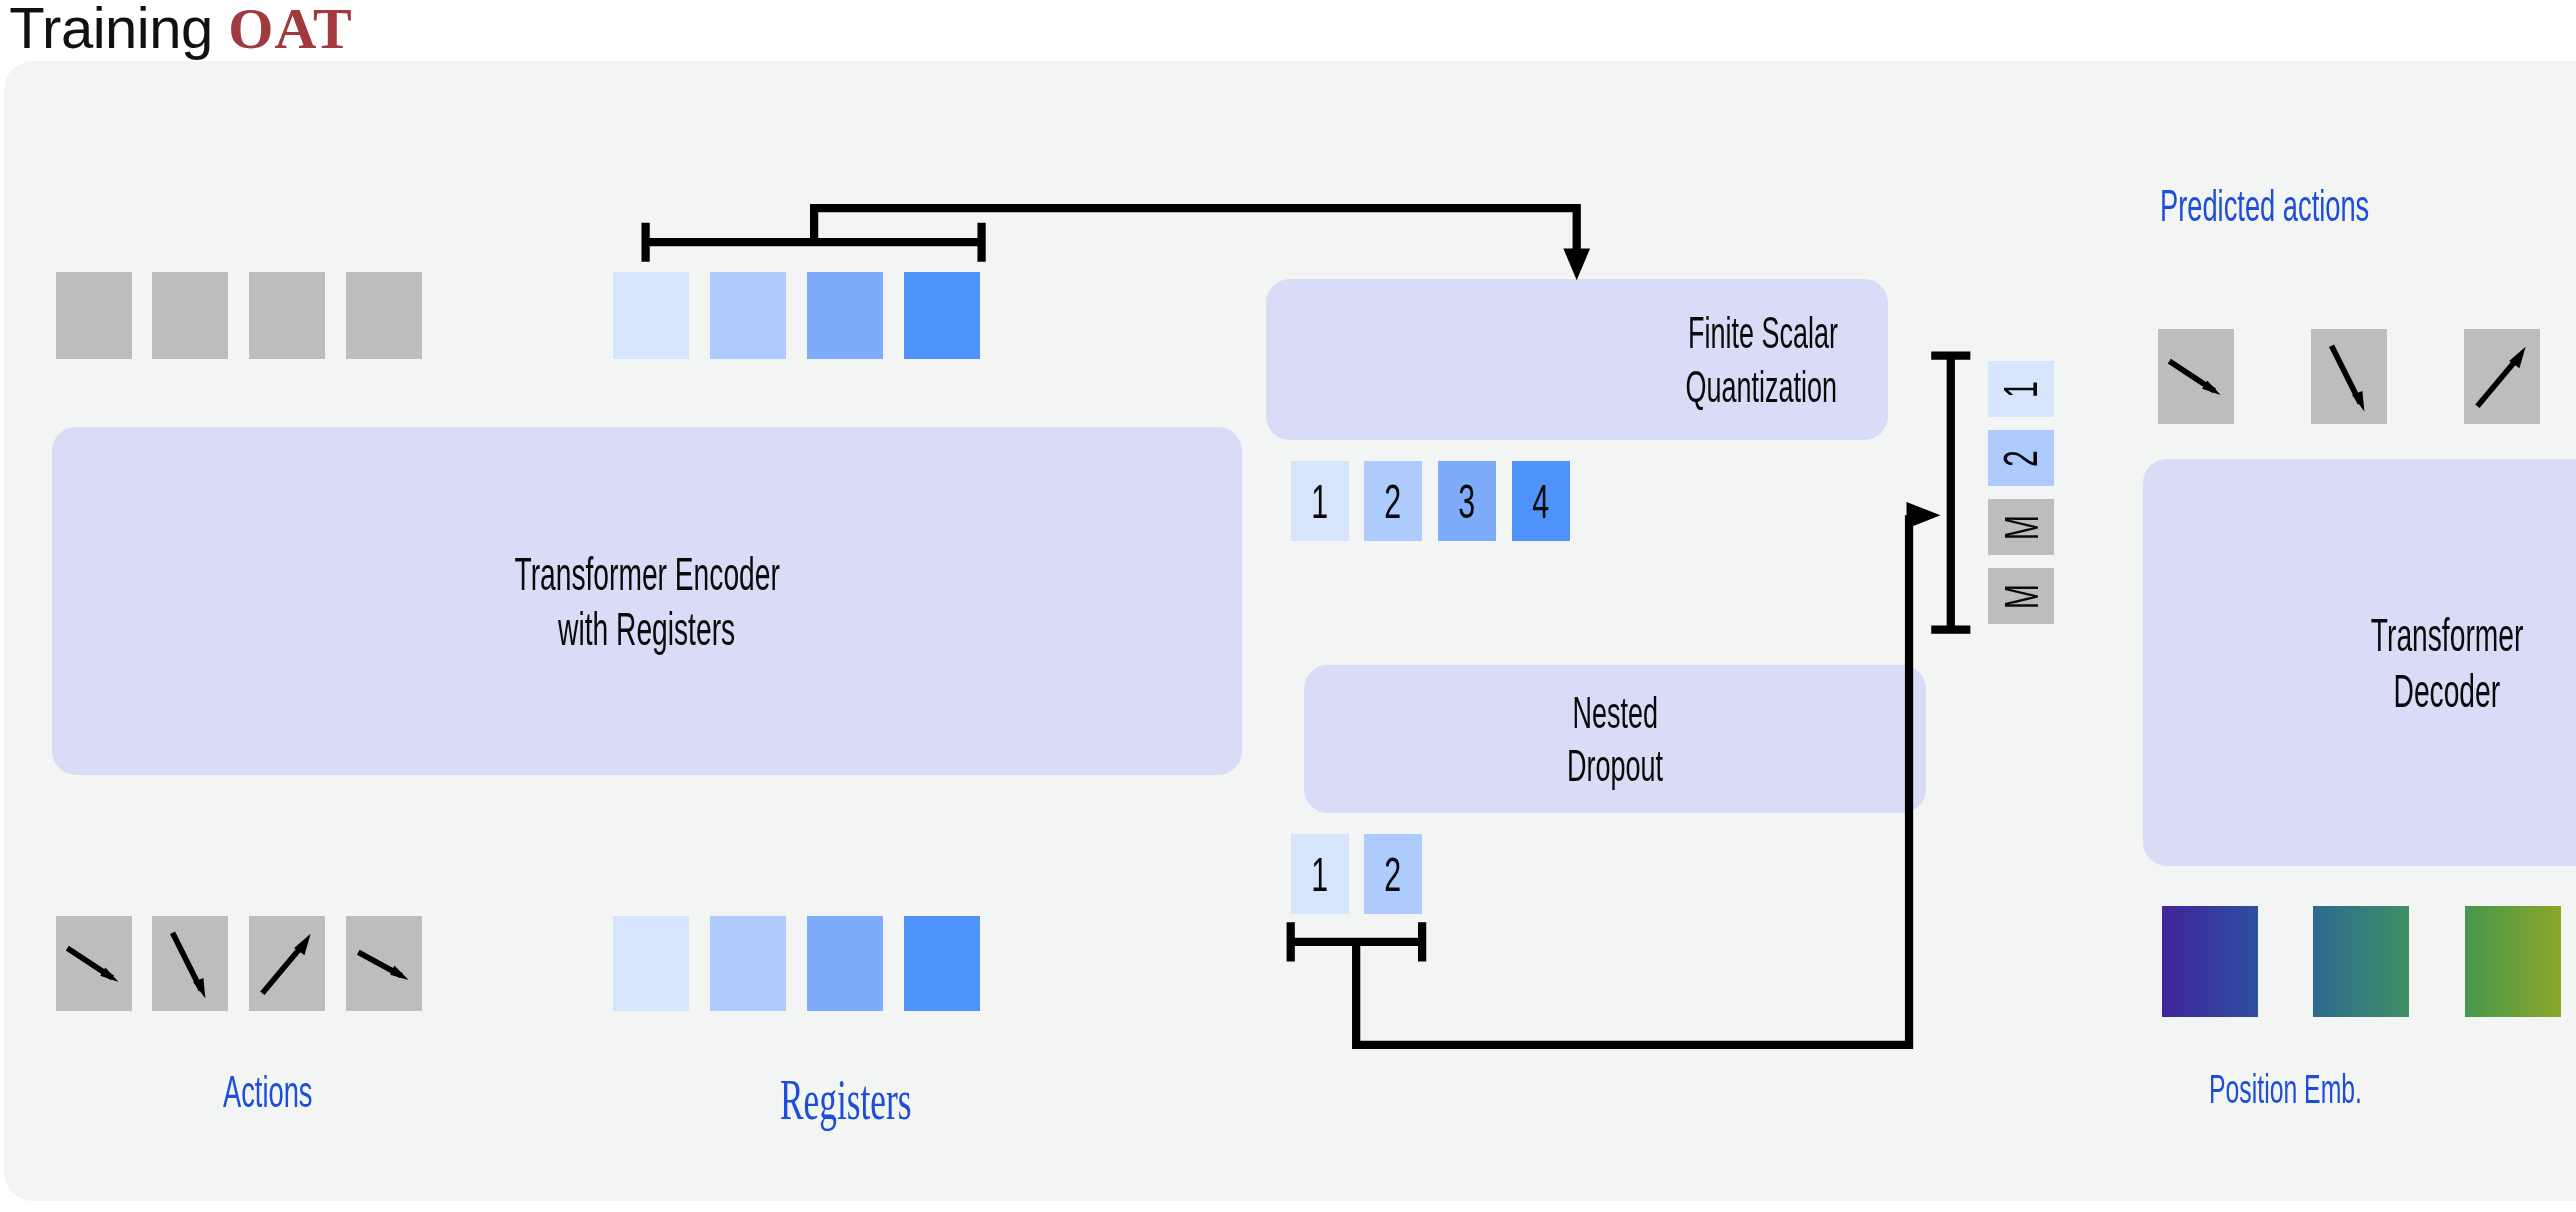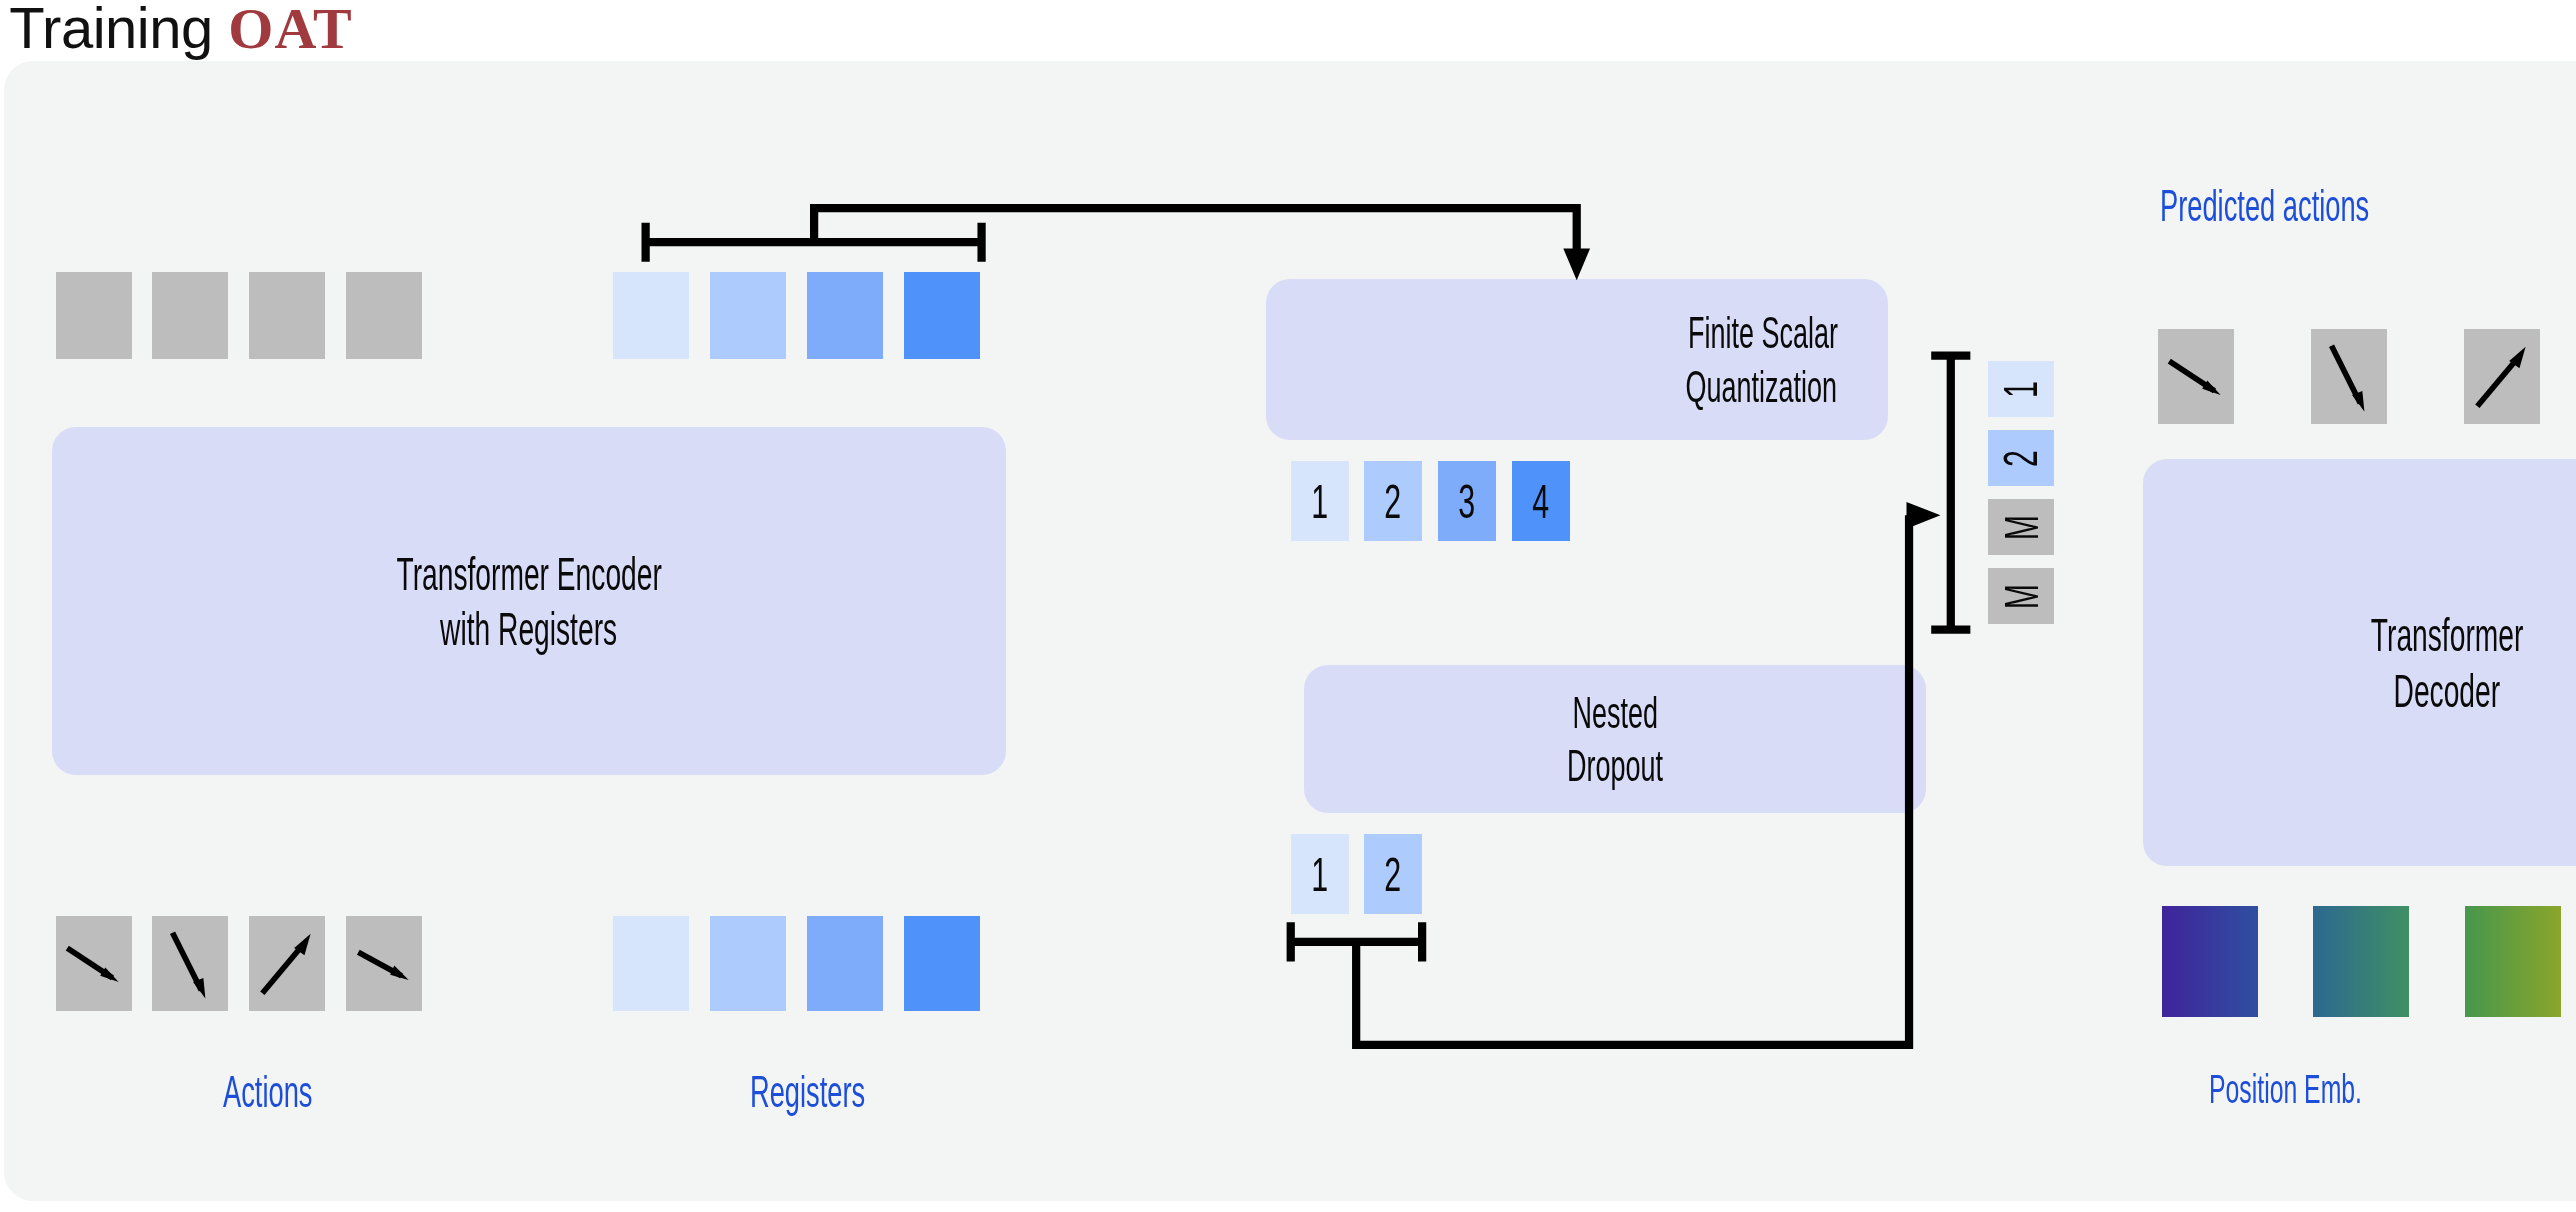--- a/index.html
+++ b/index.html
@@ -63,21 +63,21 @@
 <div class="tok" style="left:56px;top:272px;width:76px;height:87px;background:#bdbdbd;"></div>
 <div class="tok" style="left:152px;top:272px;width:76px;height:87px;background:#bdbdbd;"></div>
 <div class="tok" style="left:249px;top:272px;width:76px;height:87px;background:#bdbdbd;"></div>
 <div class="tok" style="left:346px;top:272px;width:76px;height:87px;background:#bdbdbd;"></div>
 
 <div class="tok" style="left:613px;top:272px;width:76px;height:87px;background:#d6e4fc;"></div>
 <div class="tok" style="left:710px;top:272px;width:76px;height:87px;background:#aecbfd;"></div>
 <div class="tok" style="left:807px;top:272px;width:76px;height:87px;background:#7fabfb;"></div>
 <div class="tok" style="left:904px;top:272px;width:76px;height:87px;background:#4f92fa;"></div>
 
-<div class="module cond" id="encoder-module" style="left:52px;top:427px;width:954px;height:348px;font-size:47px;">
+<div class="module cond" id="encoder-module" style="left:52px;top:427px;width:1190px;height:348px;font-size:47px;">
   <span class="ln">Transformer Encoder</span>
   <span class="ln">with Registers</span>
 </div>
 
 <div class="tok" style="left:56px;top:916px;width:76px;height:95px;background:#bdbdbd;">
   <svg width="76" height="95" viewBox="0 0 148 184">
     <g stroke="#000" stroke-width="11" fill="#000">
         <line x1="22" y1="62" x2="110" y2="120"></line>
         <polygon points="122,128 86,116 96,100" stroke="none"></polygon>
       </g>
@@ -109,21 +109,21 @@
 </div>
 
 <div class="tok" style="left:613px;top:916px;width:76px;height:95px;background:#d6e4fc;"></div>
 <div class="tok" style="left:710px;top:916px;width:76px;height:95px;background:#aecbfd;"></div>
 <div class="tok" style="left:807px;top:916px;width:76px;height:95px;background:#7fabfb;"></div>
 <div class="tok" style="left:904px;top:916px;width:76px;height:95px;background:#4f92fa;"></div>
 
 <div class="caption cond" style="left:204px;top:1067px;font-size:44px;margin-left:19px;">
   <span>Actions</span>
 </div>
-<div class="caption cond" style="left:750px;top:1067px;font-size:44px;">
+<div class="caption cond" style="left:780px;top:1067px;font-size:57px;font-family:Liberation Serif, serif;">
   <span>Registers</span>
 </div>
 
 <div class="module cond" id="fsq-module" style="left:1266px;top:279px;width:622px;height:161px;font-size:45px;align-items:flex-end;">
   <span class="ln">Finite Scalar</span>
   <span class="ln">Quantization</span>
 </div>
 
 <div class="tok" style="left:1291px;top:461px;width:58px;height:80px;background:#d6e4fc;">
   <span>1</span>

